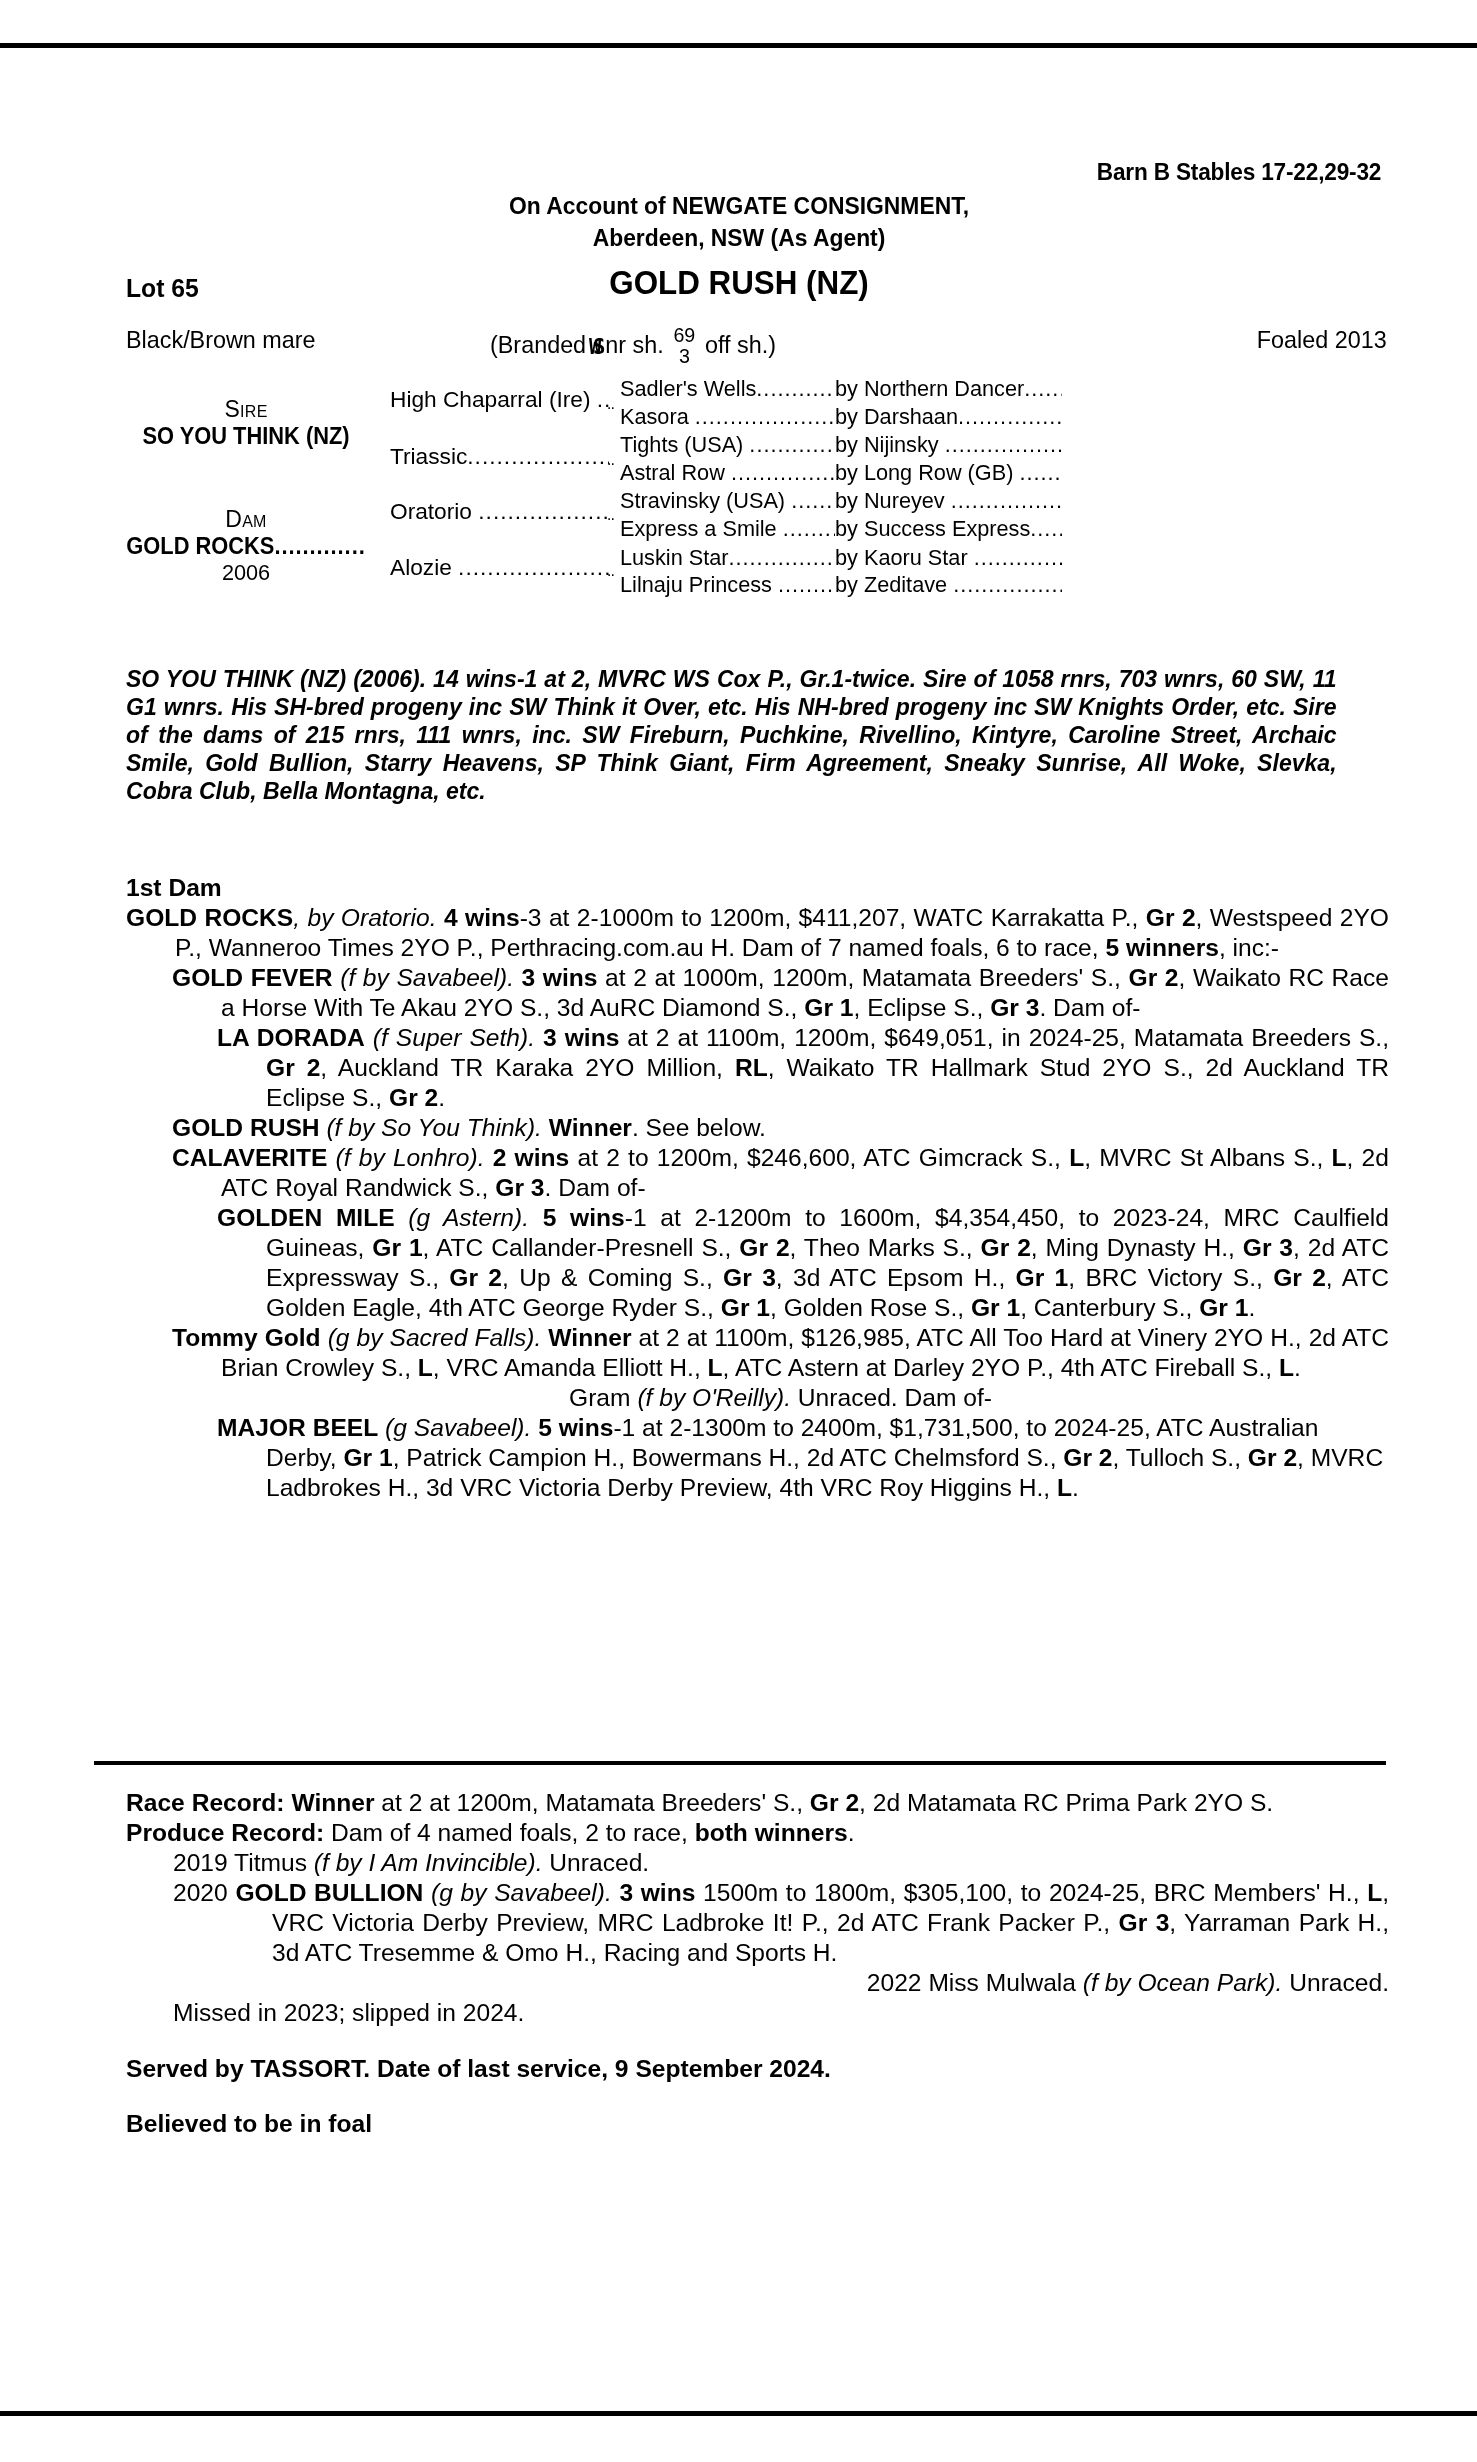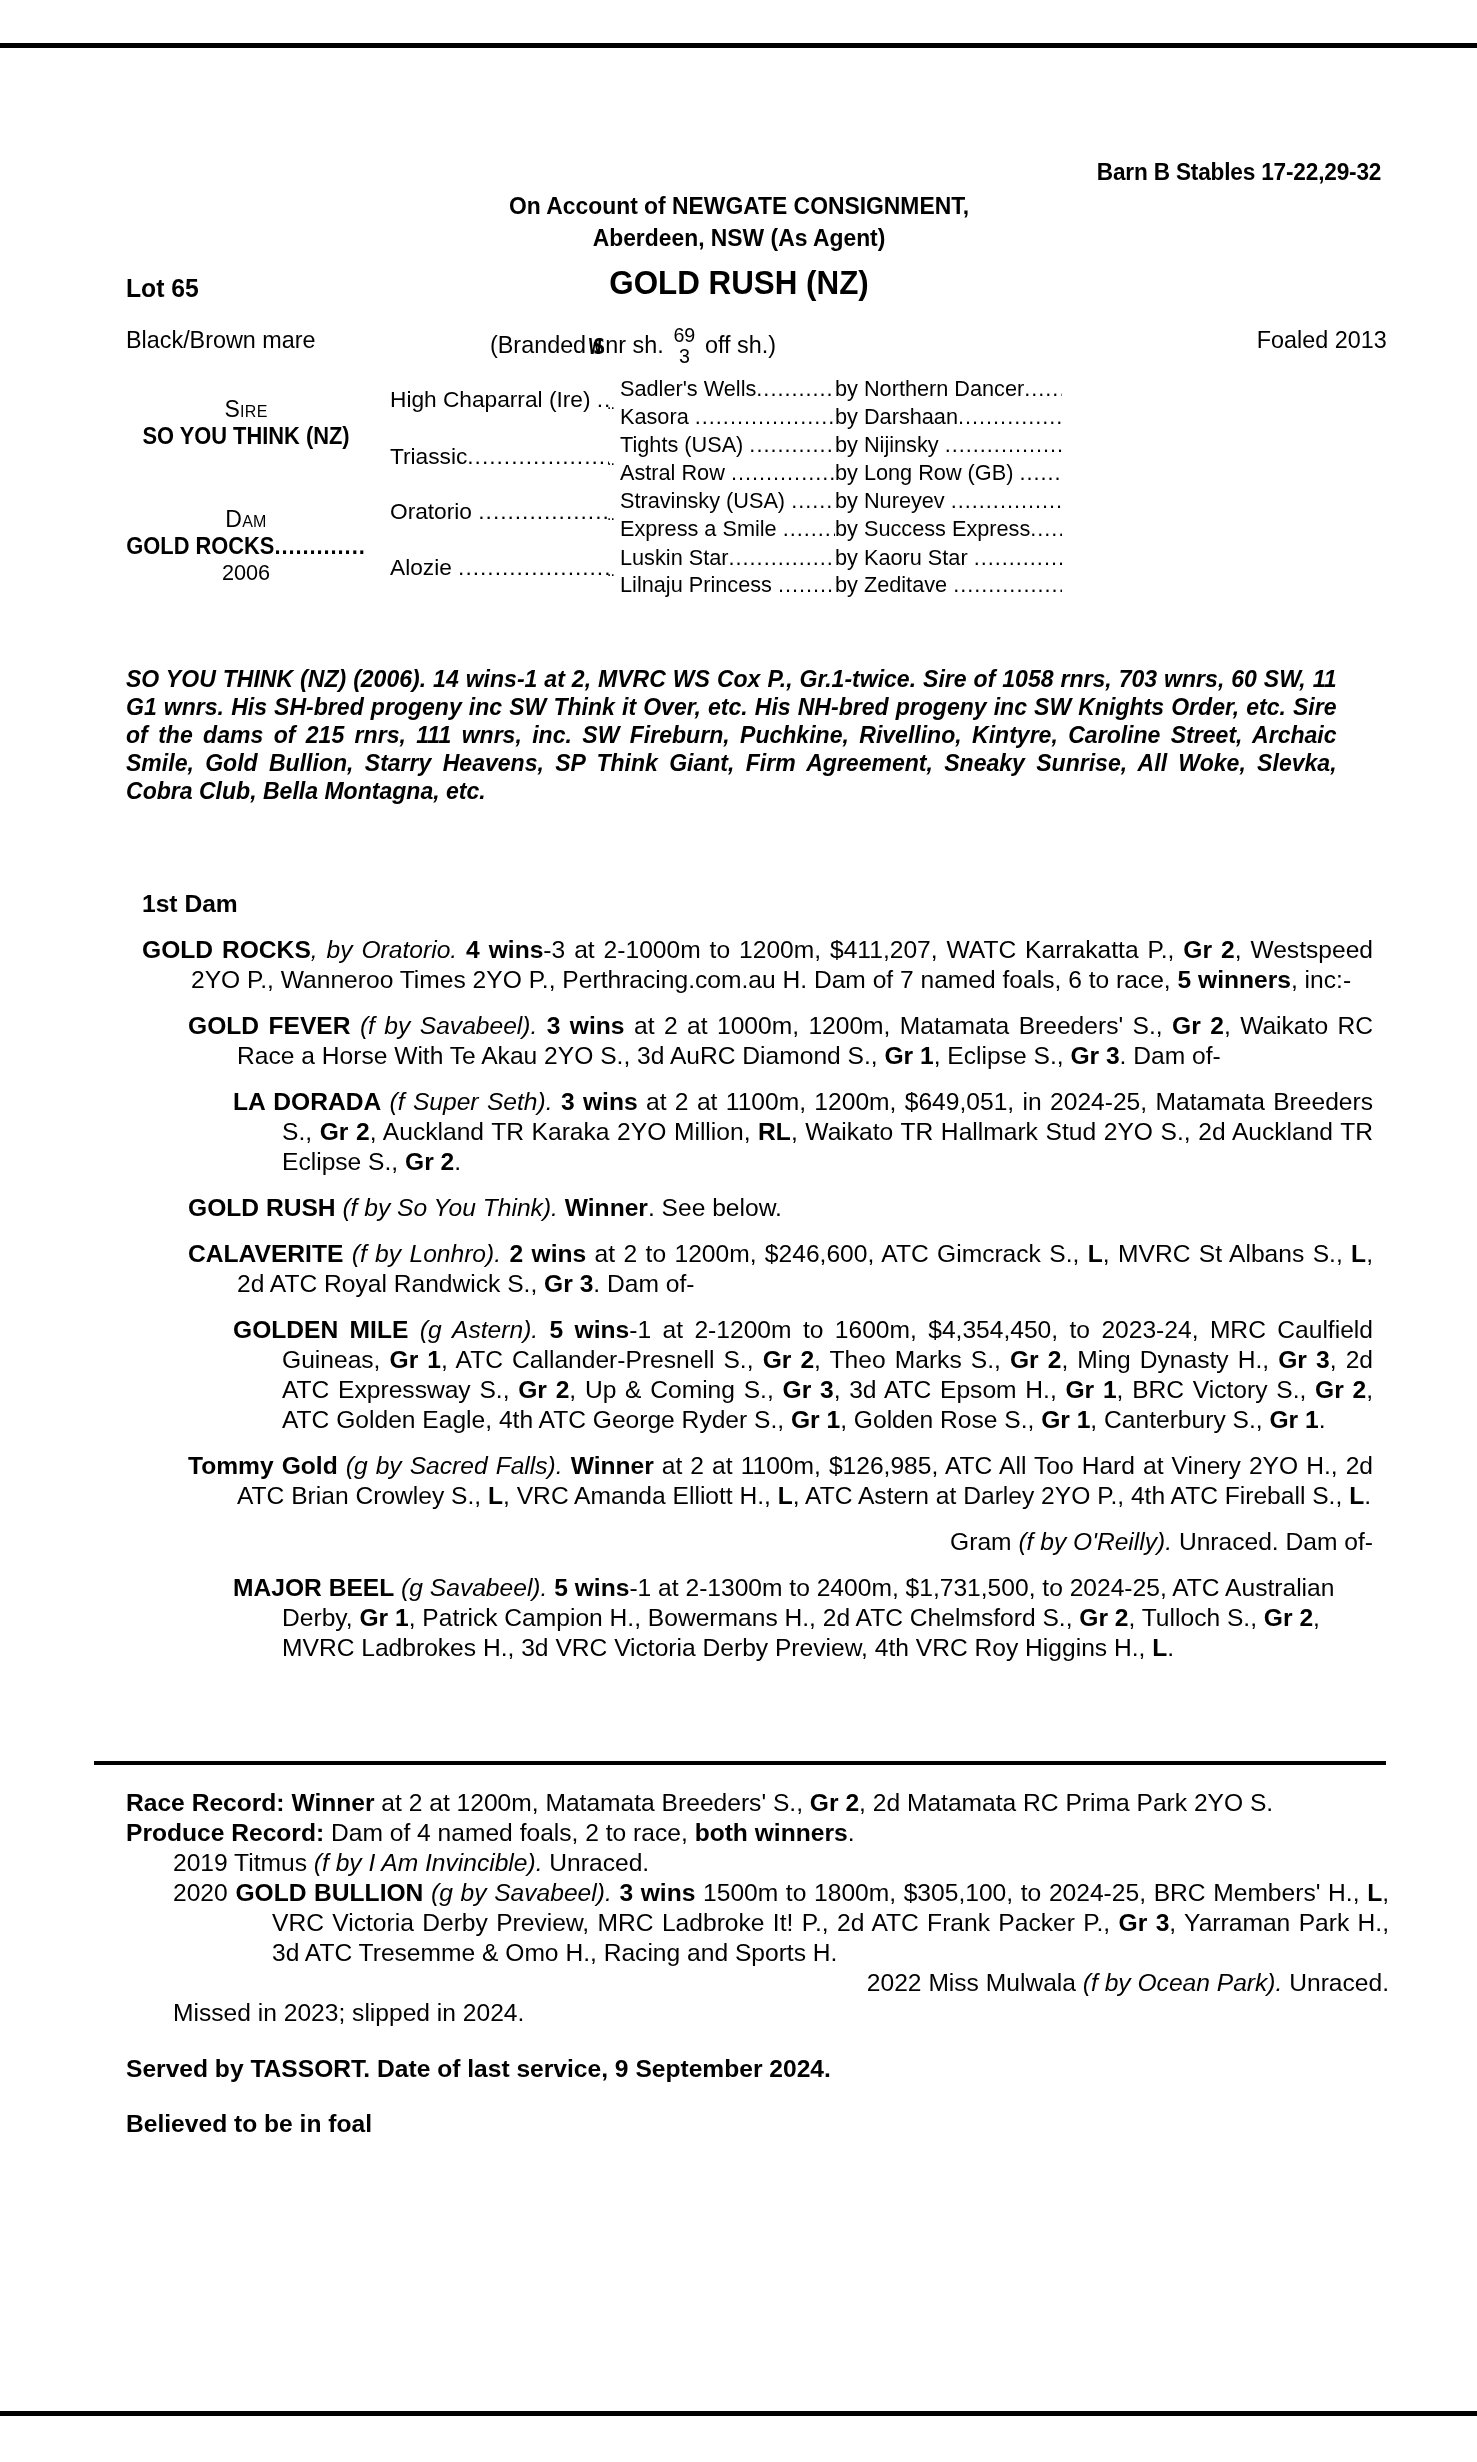--- a/index.html
+++ b/index.html
@@ -88,21 +88,21 @@
   
   .sire-para {
     position:absolute; left:126px; top:665px; width:1261px;
     font-weight:bold; font-style:italic; font-size:24px;
     line-height:28px; text-align:justify;
     transform:scaleX(0.96); transform-origin:left top;
   }
 
   
   .bodytext { position:absolute; left:126px; top:873px; width:1263px; font-size:24.6px; line-height:30px; }
-  .bodytext p { margin:16px; text-align:justify; text-justify:inter-word; }
+  .bodytext p { margin:0; text-align:justify; text-justify:inter-word; }
   .bodytext p:last-child { text-align:left; }
   .h-1stdam { font-weight:bold; font-size:24.6px; }
   .hang1 { padding-left:49px; text-indent:-49px; }
   .hang2 { padding-left:95px; text-indent:-49px; }
   .hang3 { padding-left:140px; text-indent:-49px; }
   b, strong { font-weight:bold; }
   i, em { font-style:italic; }
 
   
   .bottom { position:absolute; left:126px; top:1788px; width:1263px; font-size:24.6px; line-height:30px; }
@@ -192,21 +192,21 @@
     <p class="hang3"><b>LA DORADA</b> <i>(f Super Seth). </i><b>3 wins</b><span> at 2 at 1100m, 1200m, $649,051, in 2024-25, Matamata Breeders S., </span><b>Gr 2</b><span>, Auckland TR Karaka 2YO Million, </span><b>RL</b><span>, Waikato TR Hallmark Stud 2YO S., 2d Auckland TR Eclipse S., </span><b>Gr 2</b><span>.</span></p>
 
     <p class="hang2 noj" style="text-align:left"><b>GOLD RUSH</b> <i>(f by So You Think). </i><b>Winner</b><span>. See below.</span></p>
 
     <p class="hang2"><b>CALAVERITE</b> <i>(f by Lonhro). </i><b>2 wins</b><span> at 2 to 1200m, $246,600, ATC Gimcrack S., </span><b>L</b><span>, MVRC St Albans S., </span><b>L</b><span>, 2d ATC Royal Randwick S., </span><b>Gr 3</b><span>. Dam of-</span></p>
 
     <p class="hang3"><b>GOLDEN MILE</b> <i>(g Astern). </i><b>5 wins</b><span class="gm-body">-1 at 2-1200m to 1600m, $4,354,450, to 2023-24, MRC Caulfield Guineas, <b>Gr 1</b>, ATC Callander-Presnell S., <b>Gr 2</b>, Theo Marks S., <b>Gr 2</b>, Ming Dynasty H., <b>Gr 3</b>, 2d ATC Expressway S., <b>Gr 2</b>, Up &amp; Coming S., <b>Gr 3</b>, 3d ATC Epsom H., <b>Gr 1</b>, BRC Victory S., <b>Gr 2</b>, ATC Golden Eagle, 4th ATC George Ryder S., <b>Gr 1</b>, Golden Rose S., <b>Gr 1</b>, Canterbury S., <b>Gr 1</b>.</span></p>
 
     <p class="hang2"><b>Tommy Gold</b> <i>(g by Sacred Falls). </i><b>Winner</b><span class="tg-body"> at 2 at 1100m, $126,985, ATC All Too Hard at Vinery 2YO H., 2d ATC Brian Crowley S., <b>L</b>, VRC Amanda Elliott H., <b>L</b>, ATC Astern at Darley 2YO P., 4th ATC Fireball S., <b>L</b>.</span></p>
 
-    <p class="hang2 noj" style="text-align:right"><span>Gram</span> <i>(f by O'Reilly). </i><span>Unraced. Dam of-</span></p>
+    <p class="hang2 noj" style="text-align:center"><span>Gram</span> <i>(f by O'Reilly). </i><span>Unraced. Dam of-</span></p>
 
     <p class="hang3"><b>MAJOR BEEL</b> <i>(g Savabeel). </i><b>5 wins</b><span class="mb-body">-1 at 2-1300m to 2400m, $1,731,500, to 2024-25, ATC Australian Derby, <b>Gr 1</b>, Patrick Campion H., Bowermans H., 2d ATC Chelmsford S., <b>Gr 2</b>, Tulloch S., <b>Gr 2</b>, MVRC Ladbrokes H., 3d VRC Victoria Derby Preview, 4th VRC Roy Higgins H., <b>L</b>.</span></p>
   </div>
 
   <div class="rule-mid"></div>
 
   <div class="bottom">
 
     <p class="hangRR"><b>Race Record:</b> <b>Winner</b><span> at 2 at 1200m, Matamata Breeders' S., </span><b>Gr 2</b><span>, 2d Matamata RC Prima Park 2YO S.</span></p>
 

